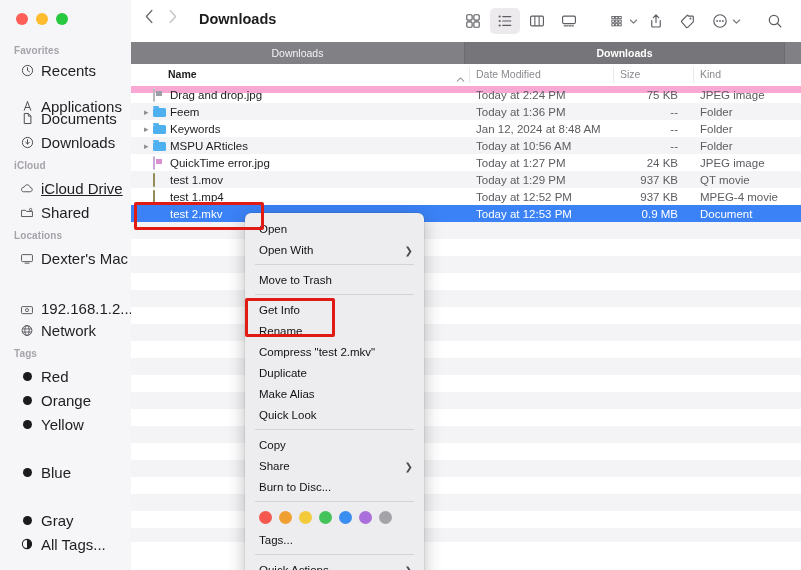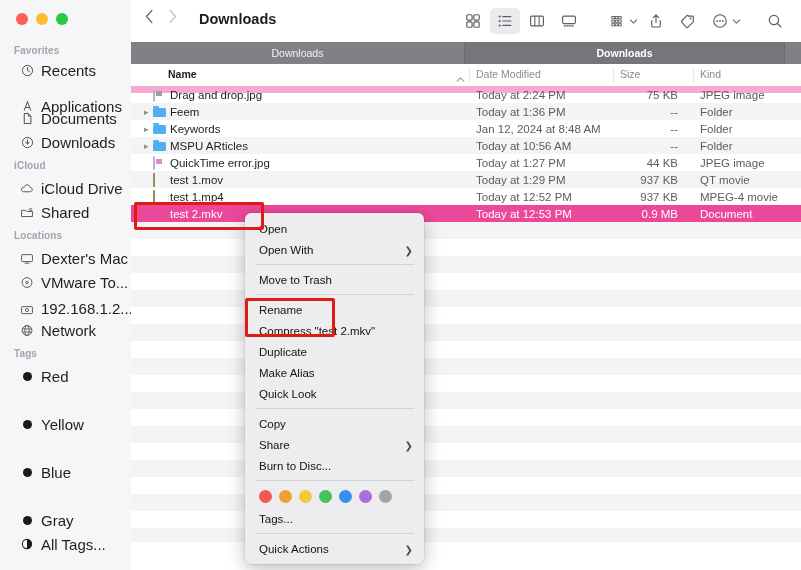--- a/index.html
+++ b/index.html
@@ -161,21 +161,21 @@
   }
   .row {
     position: relative;
     height: 17px;
     display: flex; align-items: center;
     font-size: 11.5px;
     color: #1d1d1f;
     box-sizing: border-box;
   }
   .row.zebra { background: #f4f4f6; }
-  .row.selected { background: #ec4899; color: #ffffff; }
+  .row.selected { background: #3b82f6; color: #ffffff; }
   .row .disclose {
     position: absolute; left: 13px; top: 50%; transform: translateY(-50%);
     color: #8c8c92; font-size: 9px; line-height: 1;
   }
   .row .fic {
     position: absolute; left: 22px; top: 50%; transform: translateY(-50%);
     width: 13px; height: 12px;
   }
   .row .nm {
     position: absolute; left: 39px; top: 50%; transform: translateY(-50%);
@@ -316,21 +316,21 @@
         <svg width="13" height="13" viewBox="0 0 16 16">
             <circle cx="8" cy="8" r="6.3" fill="none" stroke="currentColor" stroke-width="1.2"></circle>
             <path d="M8 4.6v5.2M5.7 7.6 8 9.9l2.3-2.3" fill="none" stroke="currentColor" stroke-width="1.2" stroke-linecap="round" stroke-linejoin="round"></path>
           </svg>
       </span>
       <span class="lbl">Downloads</span>
     </div>
 
     <div class="sb-section" style="position:absolute; top:160px;">iCloud</div>
 
-    <div class="sb-item" style="position:absolute; top:177px; width:131px;">
+    <div class="sb-item" style="position:absolute; top:177px; width:131px;text-decoration:underline;">
       <span class="ic">
         <svg width="14" height="13" viewBox="0 0 18 16">
             <path d="M4.6 12.2h8.1c1.8 0 3-1.2 3-2.8 0-1.5-1.1-2.7-2.7-2.8-.3-2-1.9-3.3-3.8-3.3-1.9 0-3.4 1.2-3.8 3C3 6.5 1.9 7.6 1.9 9.2c0 1.7 1.2 3 2.7 3z" fill="none" stroke="currentColor" stroke-width="1.15" stroke-linejoin="round"></path>
           </svg>
       </span>
       <span class="lbl">iCloud Drive</span>
     </div>
 
     <div class="sb-item" style="position:absolute; top:201px; width:131px;">
       <span class="ic">
@@ -347,35 +347,20 @@
     <div class="sb-item" style="position:absolute; top:247px; width:131px;">
       <span class="ic">
         <svg width="14" height="13" viewBox="0 0 18 16">
             <rect x="2" y="3" width="14" height="9" rx="1.2" fill="none" stroke="currentColor" stroke-width="1.15"></rect>
             <path d="M6.5 14h5" stroke="currentColor" stroke-width="1.15" stroke-linecap="round"></path>
           </svg>
       </span>
       <span class="lbl">Dexter's Mac</span>
     </div>
 
-    <div class="sb-item" style="position:absolute; top:271px; width:131px;">
-      <span class="ic">
-        <svg width="14" height="13" viewBox="0 0 18 16">
-            <circle cx="9" cy="8" r="6.3" fill="none" stroke="currentColor" stroke-width="1.15"></circle>
-            <circle cx="9" cy="8" r="1.6" fill="none" stroke="currentColor" stroke-width="1.15"></circle>
-          </svg>
-      </span>
-      <span class="lbl">VMware To...</span>
-      <span class="eject">
-        <svg width="9" height="9" viewBox="0 0 12 12">
-            <path d="M6 2 L10 7 H2 Z" fill="currentColor"></path>
-            <rect x="2" y="8.6" width="8" height="1.5" fill="currentColor"></rect>
-          </svg>
-      </span>
-    </div>
 
     <div class="sb-item" style="position:absolute; top:295px; width:131px;align-items:flex-end;">
       <span class="ic">
         <svg width="14" height="13" viewBox="0 0 18 16">
             <rect x="2" y="3" width="14" height="9" rx="1.2" fill="none" stroke="currentColor" stroke-width="1.15"></rect>
             <circle cx="9" cy="7.5" r="2" fill="none" stroke="currentColor" stroke-width="1.05"></circle>
           </svg>
       </span>
       <span class="lbl">192.168.1.2...</span>
       <span class="eject">
@@ -397,20 +382,26 @@
       <span class="lbl">Network</span>
     </div>
 
     <div class="sb-section" style="position:absolute; top:348px;">Tags</div>
 
     <div class="sb-item" style="position:absolute; top:365px; width:131px;">
       <span class="ic">
           <span class="tagdot"></span>
         </span>
       <span class="lbl">Red</span>
+    </div>
+    <div class="sb-item" style="position:absolute; top:389px; width:131px;">
+      <span class="ic">
+          <span class="tagdot"></span>
+        </span>
+      <span class="lbl">Orange</span>
     </div>
     <div class="sb-item" style="position:absolute; top:413px; width:131px;">
       <span class="ic">
           <span class="tagdot"></span>
         </span>
       <span class="lbl">Yellow</span>
     </div>
     <div class="sb-item" style="position:absolute; top:461px; width:131px;">
       <span class="ic">
           <span class="tagdot"></span>
@@ -601,21 +592,21 @@
         <span class="nm">MSPU ARticles</span>
         <span class="dt">Today at 10:56 AM</span>
         <span class="sz">--</span>
         <span class="kd">Folder</span>
       </div>
 
       <div class="row">
         <span class="fic"><span class="ico-jpg"></span></span>
         <span class="nm">QuickTime error.jpg</span>
         <span class="dt">Today at 1:27 PM</span>
-        <span class="sz">44 KB</span>
+        <span class="sz">24 KB</span>
         <span class="kd">JPEG image</span>
       </div>
 
       <div class="row zebra">
         <span class="fic"><span class="ico-movie"></span></span>
         <span class="nm">test 1.mov</span>
         <span class="dt">Today at 1:29 PM</span>
         <span class="sz">937 KB</span>
         <span class="kd">QT movie</span>
       </div>
@@ -667,20 +658,23 @@
     </div>
     <div class="mi">
       <span>Open With</span>
       <span class="arrow">❯</span>
     </div>
     <div class="msep"></div>
     <div class="mi">
       <span>Move to Trash</span>
     </div>
     <div class="msep"></div>
+    <div class="mi">
+      <span>Get Info</span>
+    </div>
     <div class="mi">
       <span>Rename</span>
     </div>
     <div class="mi">
       <span>Compress "test 2.mkv"</span>
     </div>
     <div class="mi">
       <span>Duplicate</span>
     </div>
     <div class="mi">

